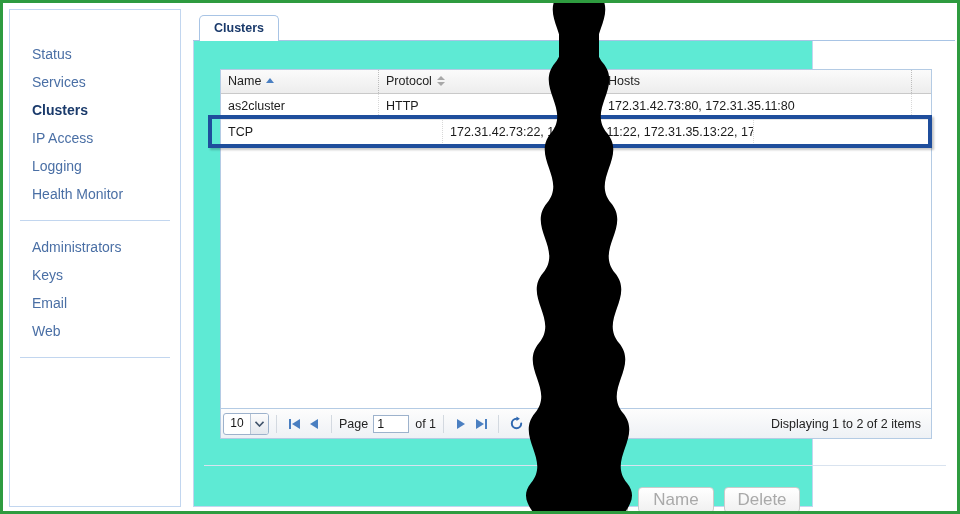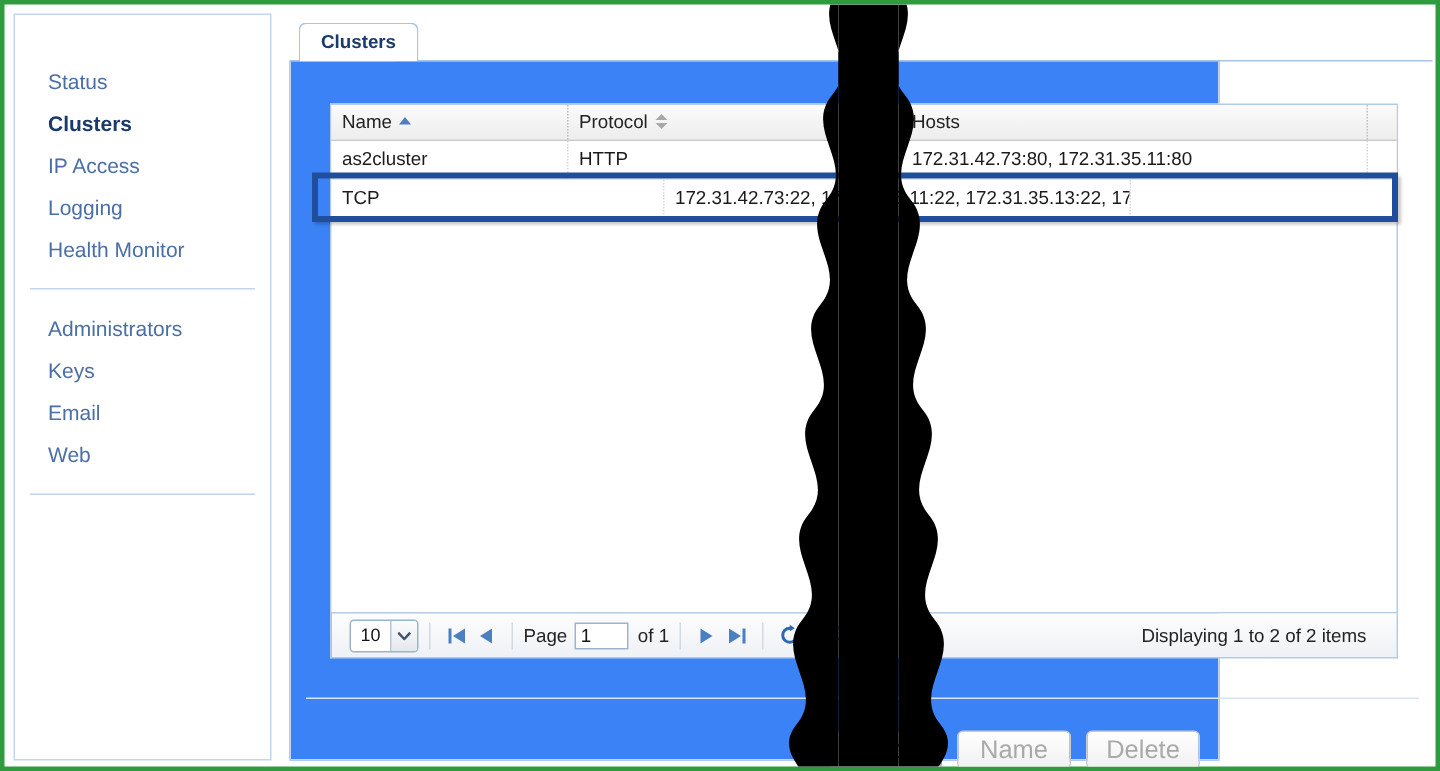--- a/index.html
+++ b/index.html
@@ -115,21 +115,21 @@
   
   #panel {
     position: absolute;
     left: 0;
     top: 32px;
     width: 620px;
     height: 466px;
     box-sizing: border-box;
     border: 1px solid #c2d6ef;
     border-top: none;
-    background: #3b82f6;
+    background: #5eead4;
   }
 
   
   #grid {
     position: absolute;
     left: 26px;
     top: 28px;
     width: 712px;
     height: 340px;
     box-sizing: border-box;
@@ -231,21 +231,21 @@
     left: 26px;
     top: 368px;
     width: 712px;
     height: 30px;
     box-sizing: border-box;
     border: 1px solid #b4cbe4;
     border-top: none;
     background: linear-gradient(to bottom, #fdfdfd 0%, #eef1f5 100%);
     display: flex;
     align-items: center;
-    padding: 0 12px;
+    padding: 0 2px;
   }
   .pg-sep {
     width: 1px;
     height: 18px;
     background: #d3d9e0;
     margin: 0 7px;
   }
   #pagesize {
     display: flex;
     align-items: stretch;
@@ -357,20 +357,21 @@
 </head>
 <body>
 
 <div id="screen">
 
   <div id="sidebar">
     <div id="nav-spacer-top"></div>
 
     <ul class="nav-group" id="nav-group-1">
       <li class="nav-item">Status</li>
+      <li class="nav-item">Services</li>
       <li class="nav-item active">Clusters</li>
       <li class="nav-item">IP Access</li>
       <li class="nav-item">Logging</li>
       <li class="nav-item">Health Monitor</li>
     </ul>
 
     <div class="nav-divider"></div>
 
     <ul class="nav-group" id="nav-group-2">
       <li class="nav-item">Administrators</li>

